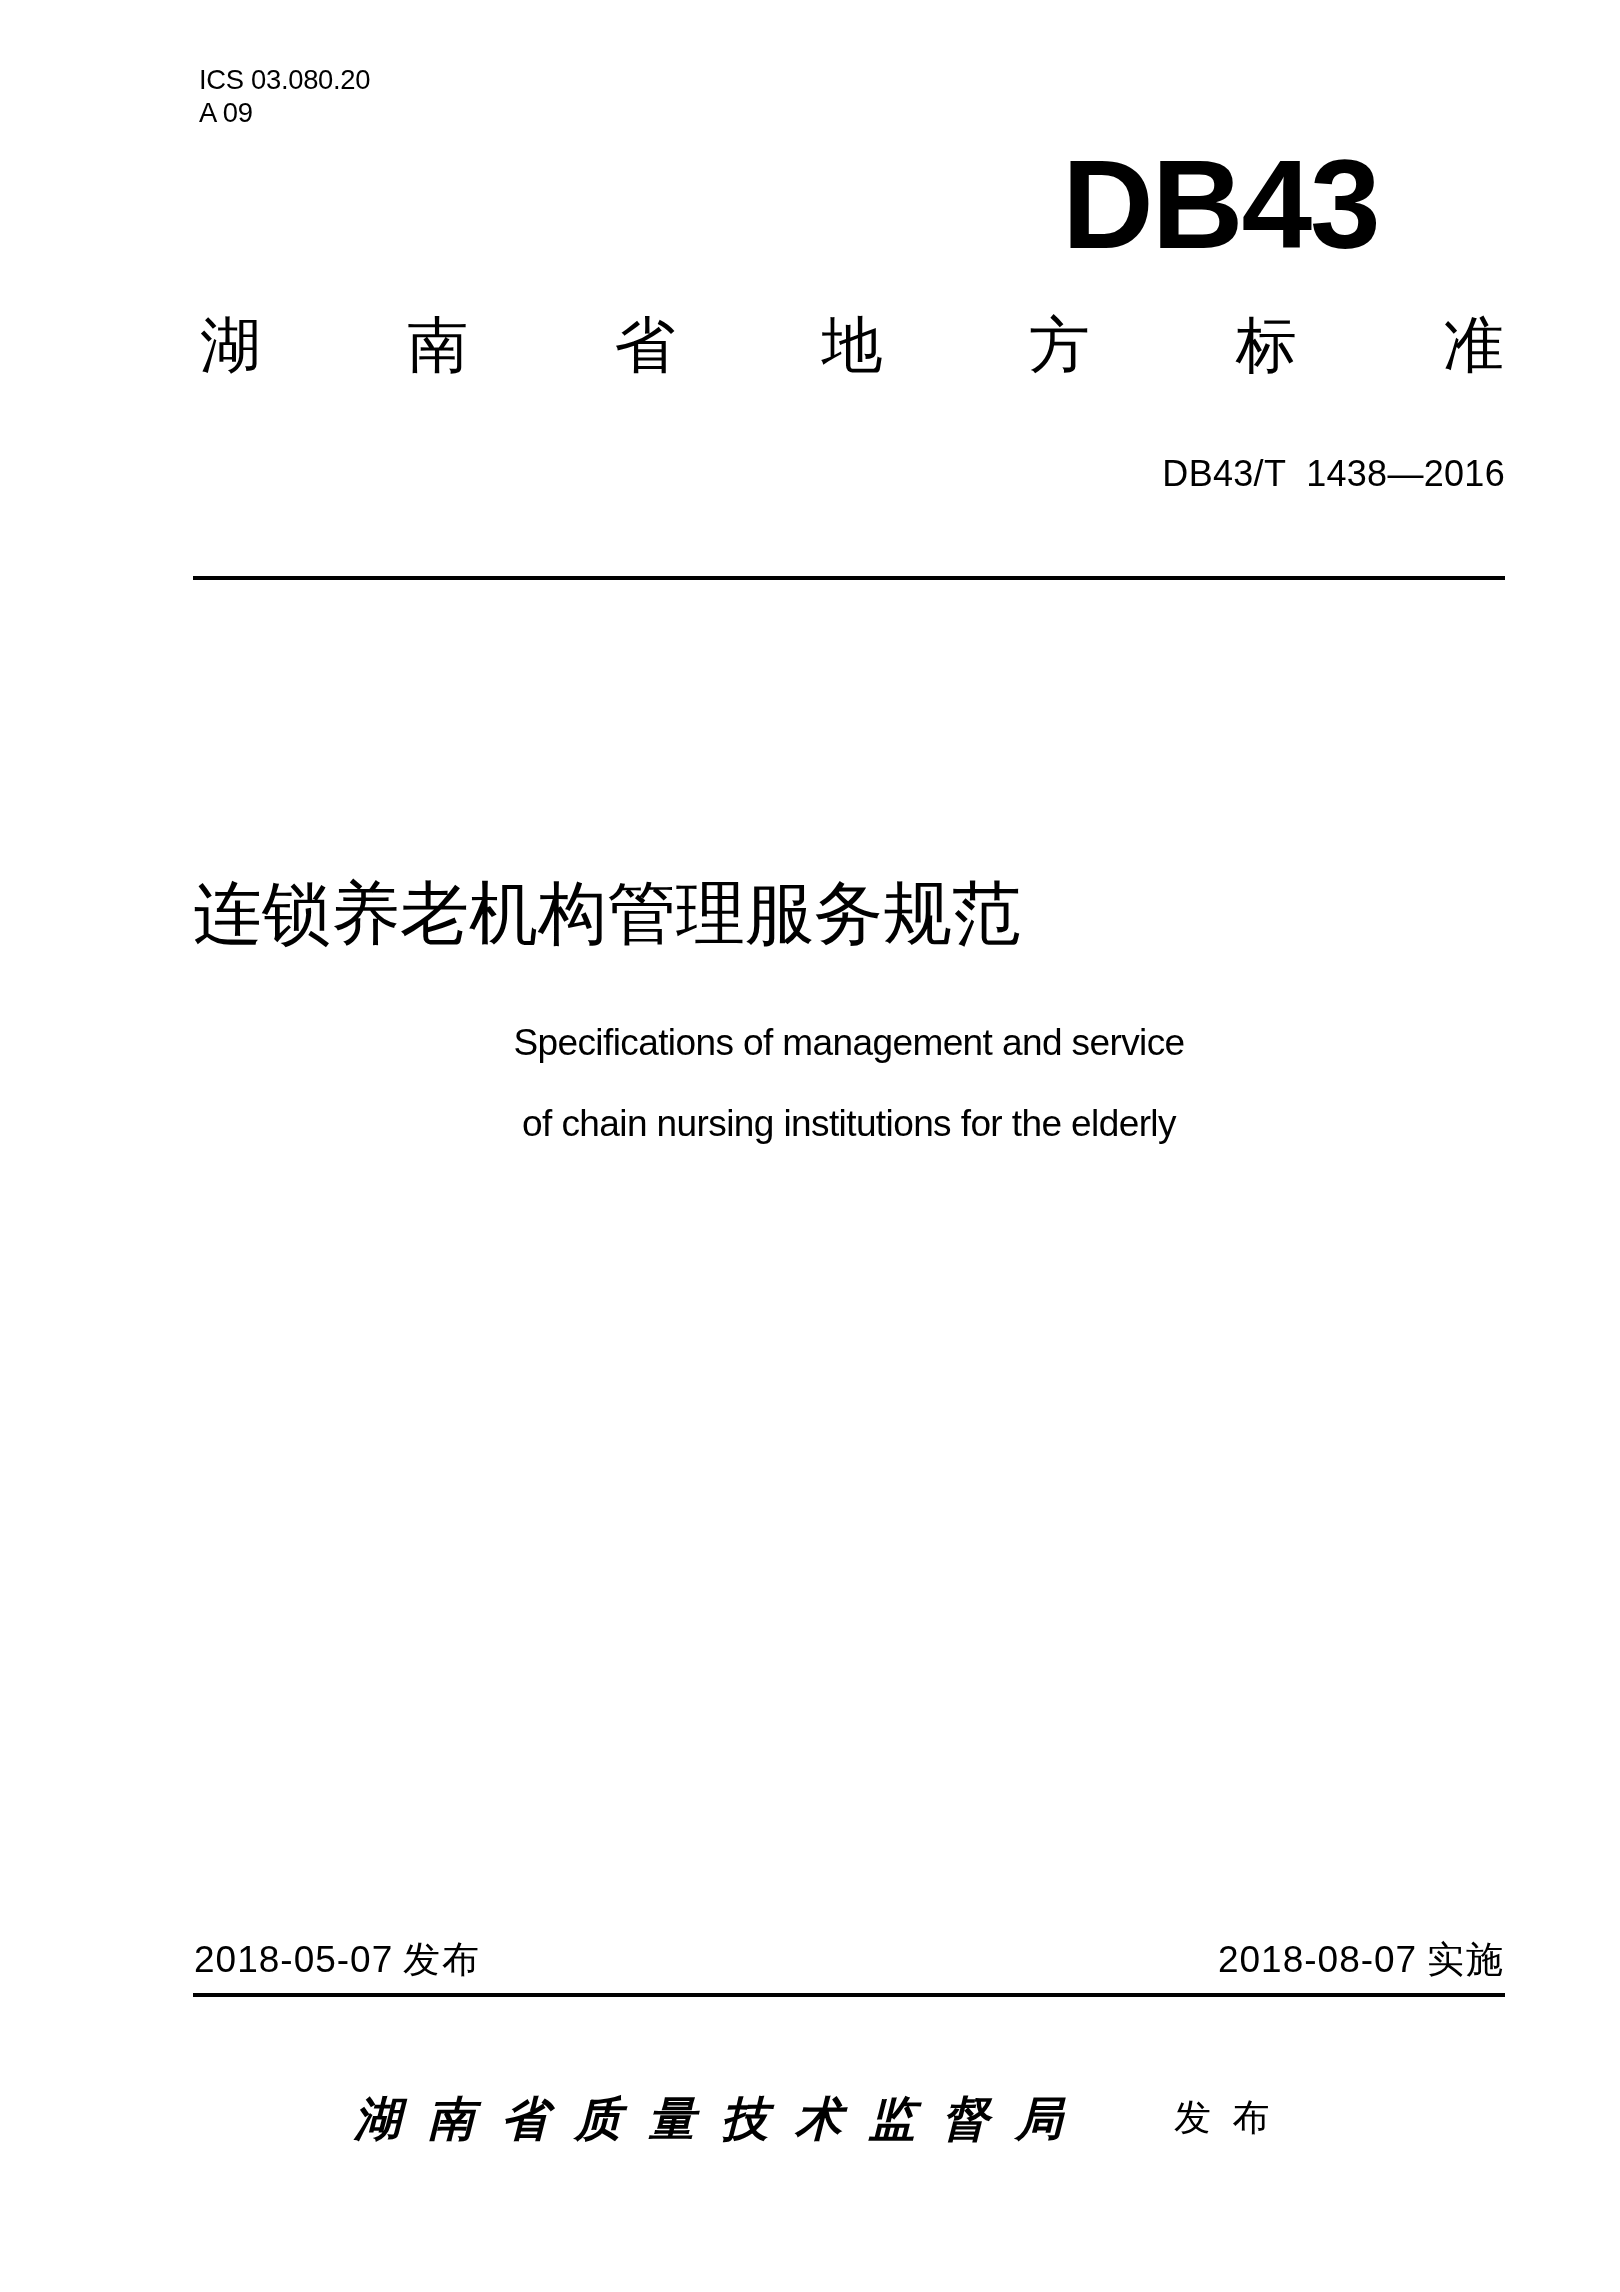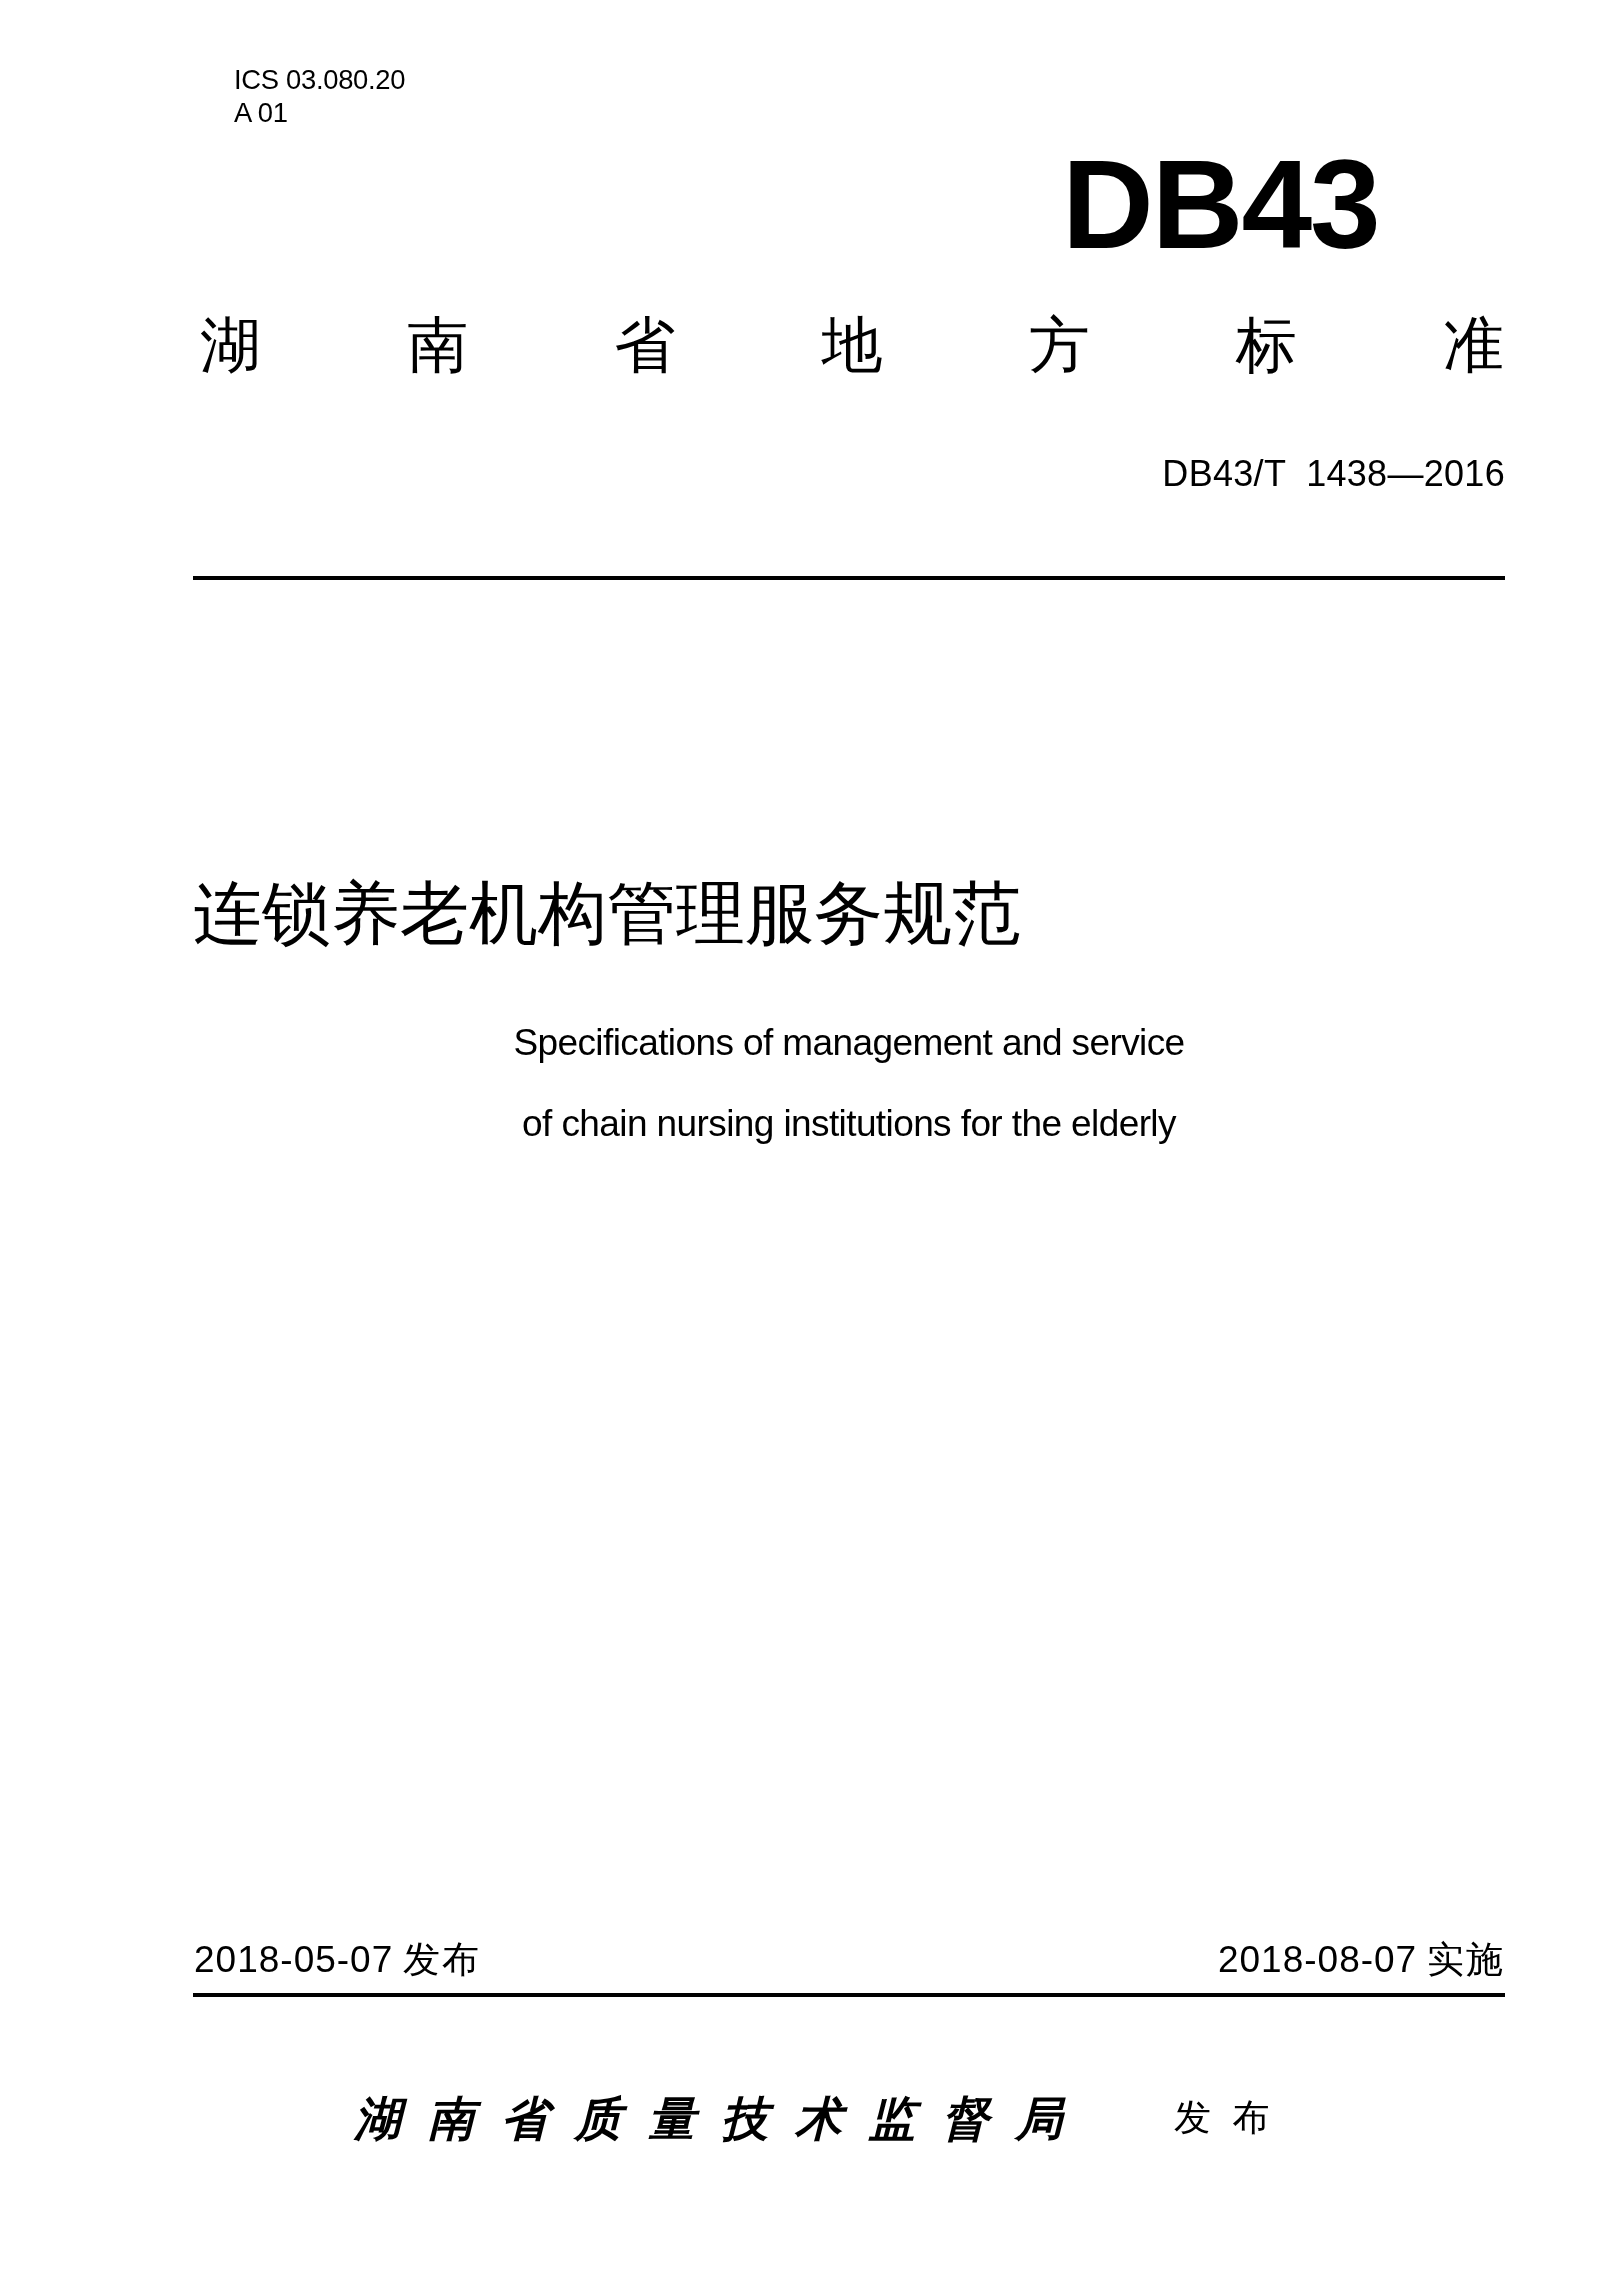--- a/index.html
+++ b/index.html
@@ -15,21 +15,20 @@
     color: #000000;
     font-family: "Liberation Sans", "DejaVu Sans", sans-serif;
   }
   .abs { position: absolute; white-space: nowrap; }
 
   .ics {
     left: 199px;
     font-size: 27.4px;
     line-height: 27.4px;
     letter-spacing: -0.3px;
-    margin-left: 35px;
   }
   .ics-code { top: 66px; }
   .ccs-code { top: 99px; }
 
   .db-logo {
     left: 1062px;
     top: 131px;
     font-family: Liberation Sans, sans-serif;
     font-weight: bold;
     font-size: 127px;
@@ -117,21 +116,21 @@
     font-size: 37px;
     line-height: 47px;
     letter-spacing: 21.6px;
     font-family: "DejaVu Sans", sans-serif;
   }
 </style>
 </head>
 <body>
 
 <div class="abs ics ics-code">ICS 03.080.20</div>
-<div class="abs ics ccs-code">A 01</div>
+<div class="abs ics ccs-code">A 09</div>
 
 <div class="abs db-logo">DB43</div>
 
 <div class="abs std-type">
   <span>湖</span>
   <span>南</span>
   <span>省</span>
   <span>地</span>
   <span>方</span>
   <span>标</span>

